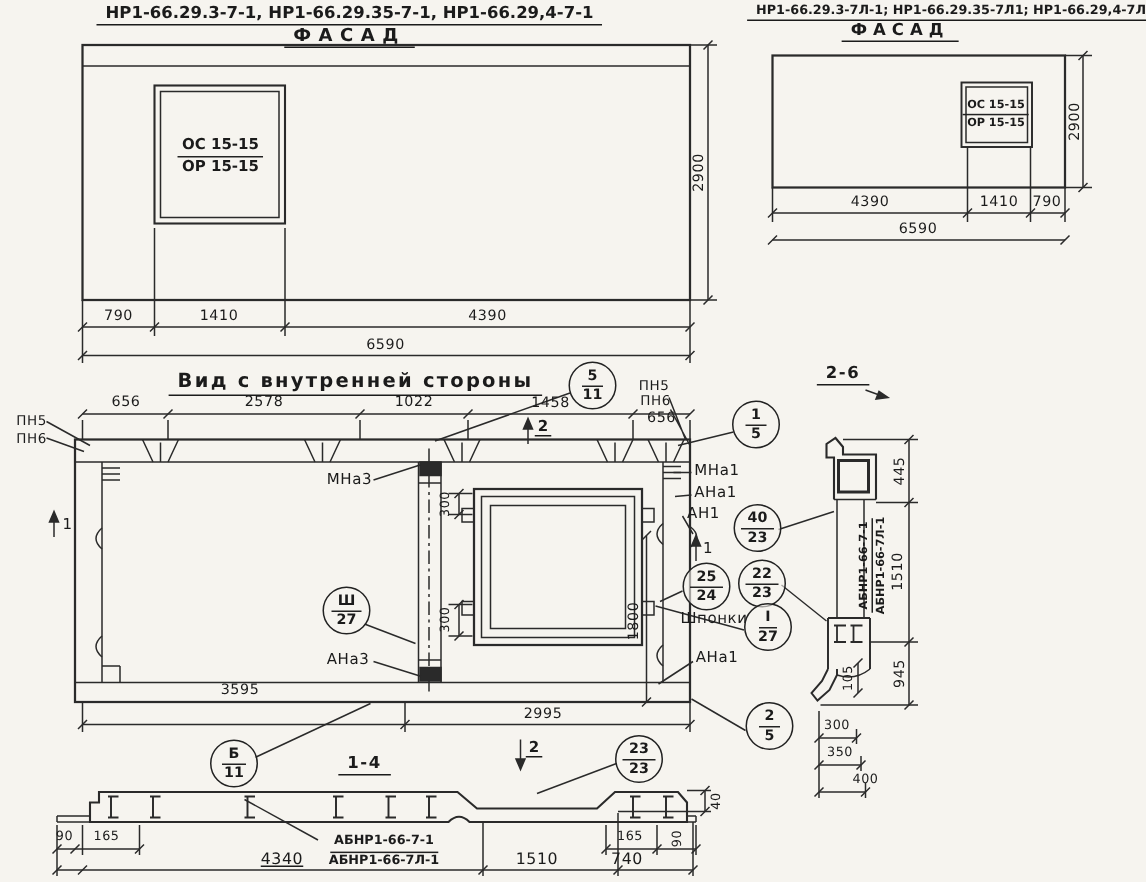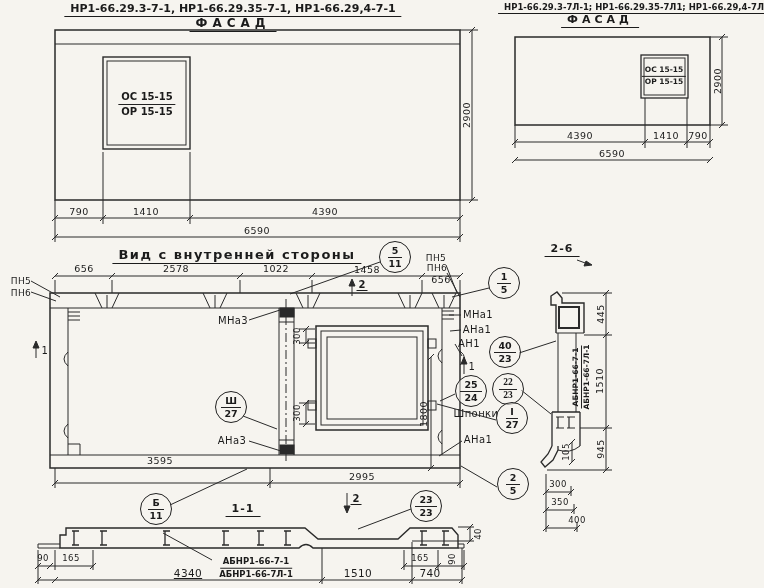--- a/index.html
+++ b/index.html
@@ -275,21 +275,21 @@
   <span>5</span>
 </div>
 <div class="callout" style="left:489px;top:336px;">
   <span class="t">40</span>
   <span>23</span>
 </div>
 <div class="callout" style="left:455px;top:375px;">
   <span class="t">25</span>
   <span>24</span>
 </div>
-<div class="callout" style="left:492px;top:373px;font-family:Liberation Serif, serif;">
+<div class="callout" style="left:492px;top:373px;">
   <span class="t">22</span>
   <span>23</span>
 </div>
 <div class="callout" style="left:496px;top:402px;">
   <span class="t">I</span>
   <span>27</span>
 </div>
 <div class="callout" style="left:215px;top:391px;">
   <span class="t">Ш</span>
   <span>27</span>
@@ -300,30 +300,30 @@
 </div>
 <div class="callout" style="left:410px;top:490px;">
   <span class="t">23</span>
   <span>23</span>
 </div>
 <div class="callout" style="left:497px;top:468px;">
   <span class="t">2</span>
   <span>5</span>
 </div>
 
-<div class="title" style="left:243px;top:502px;font-size:11px;letter-spacing:1px;">1-1</div>
+<div class="title" style="left:243px;top:502px;font-size:11px;letter-spacing:1px;">1-4</div>
 <div class="fraction" style="left:256px;top:568px;font-size:8.5px;">
   <span class="t">АБНР1-66-7-1</span>
   <span>АБНР1-66-7Л-1</span>
 </div>
 <div class="dim sm" style="left:43px;top:558px;">90</div>
 <div class="dim sm" style="left:71px;top:558px;">165</div>
 <div class="dim lg" style="left:188px;top:573px;text-decoration:underline;">4340</div>
 <div class="dim lg" style="left:358px;top:573px;">1510</div>
-<div class="dim lg" style="left:430px;top:573px;">740</div>
+<div class="dim lg" style="left:418px;top:573px;">740</div>
 <div class="dim sm" style="left:420px;top:558px;">165</div>
 <div class="vt sm" style="left:452px;top:559px;">90</div>
 <div class="vt sm" style="left:478px;top:534px;">40</div>
 
 <div class="title" style="left:562px;top:242px;font-size:11px;letter-spacing:1px;">2-6</div>
 <div class="vfraction" style="left:581px;top:377px;">
   <span class="t">АБНР1-66-7-1</span>
   <span>АБНР1-66-7Л-1</span>
 </div>
 <div class="vt" style="left:600px;top:314px;">445</div>

